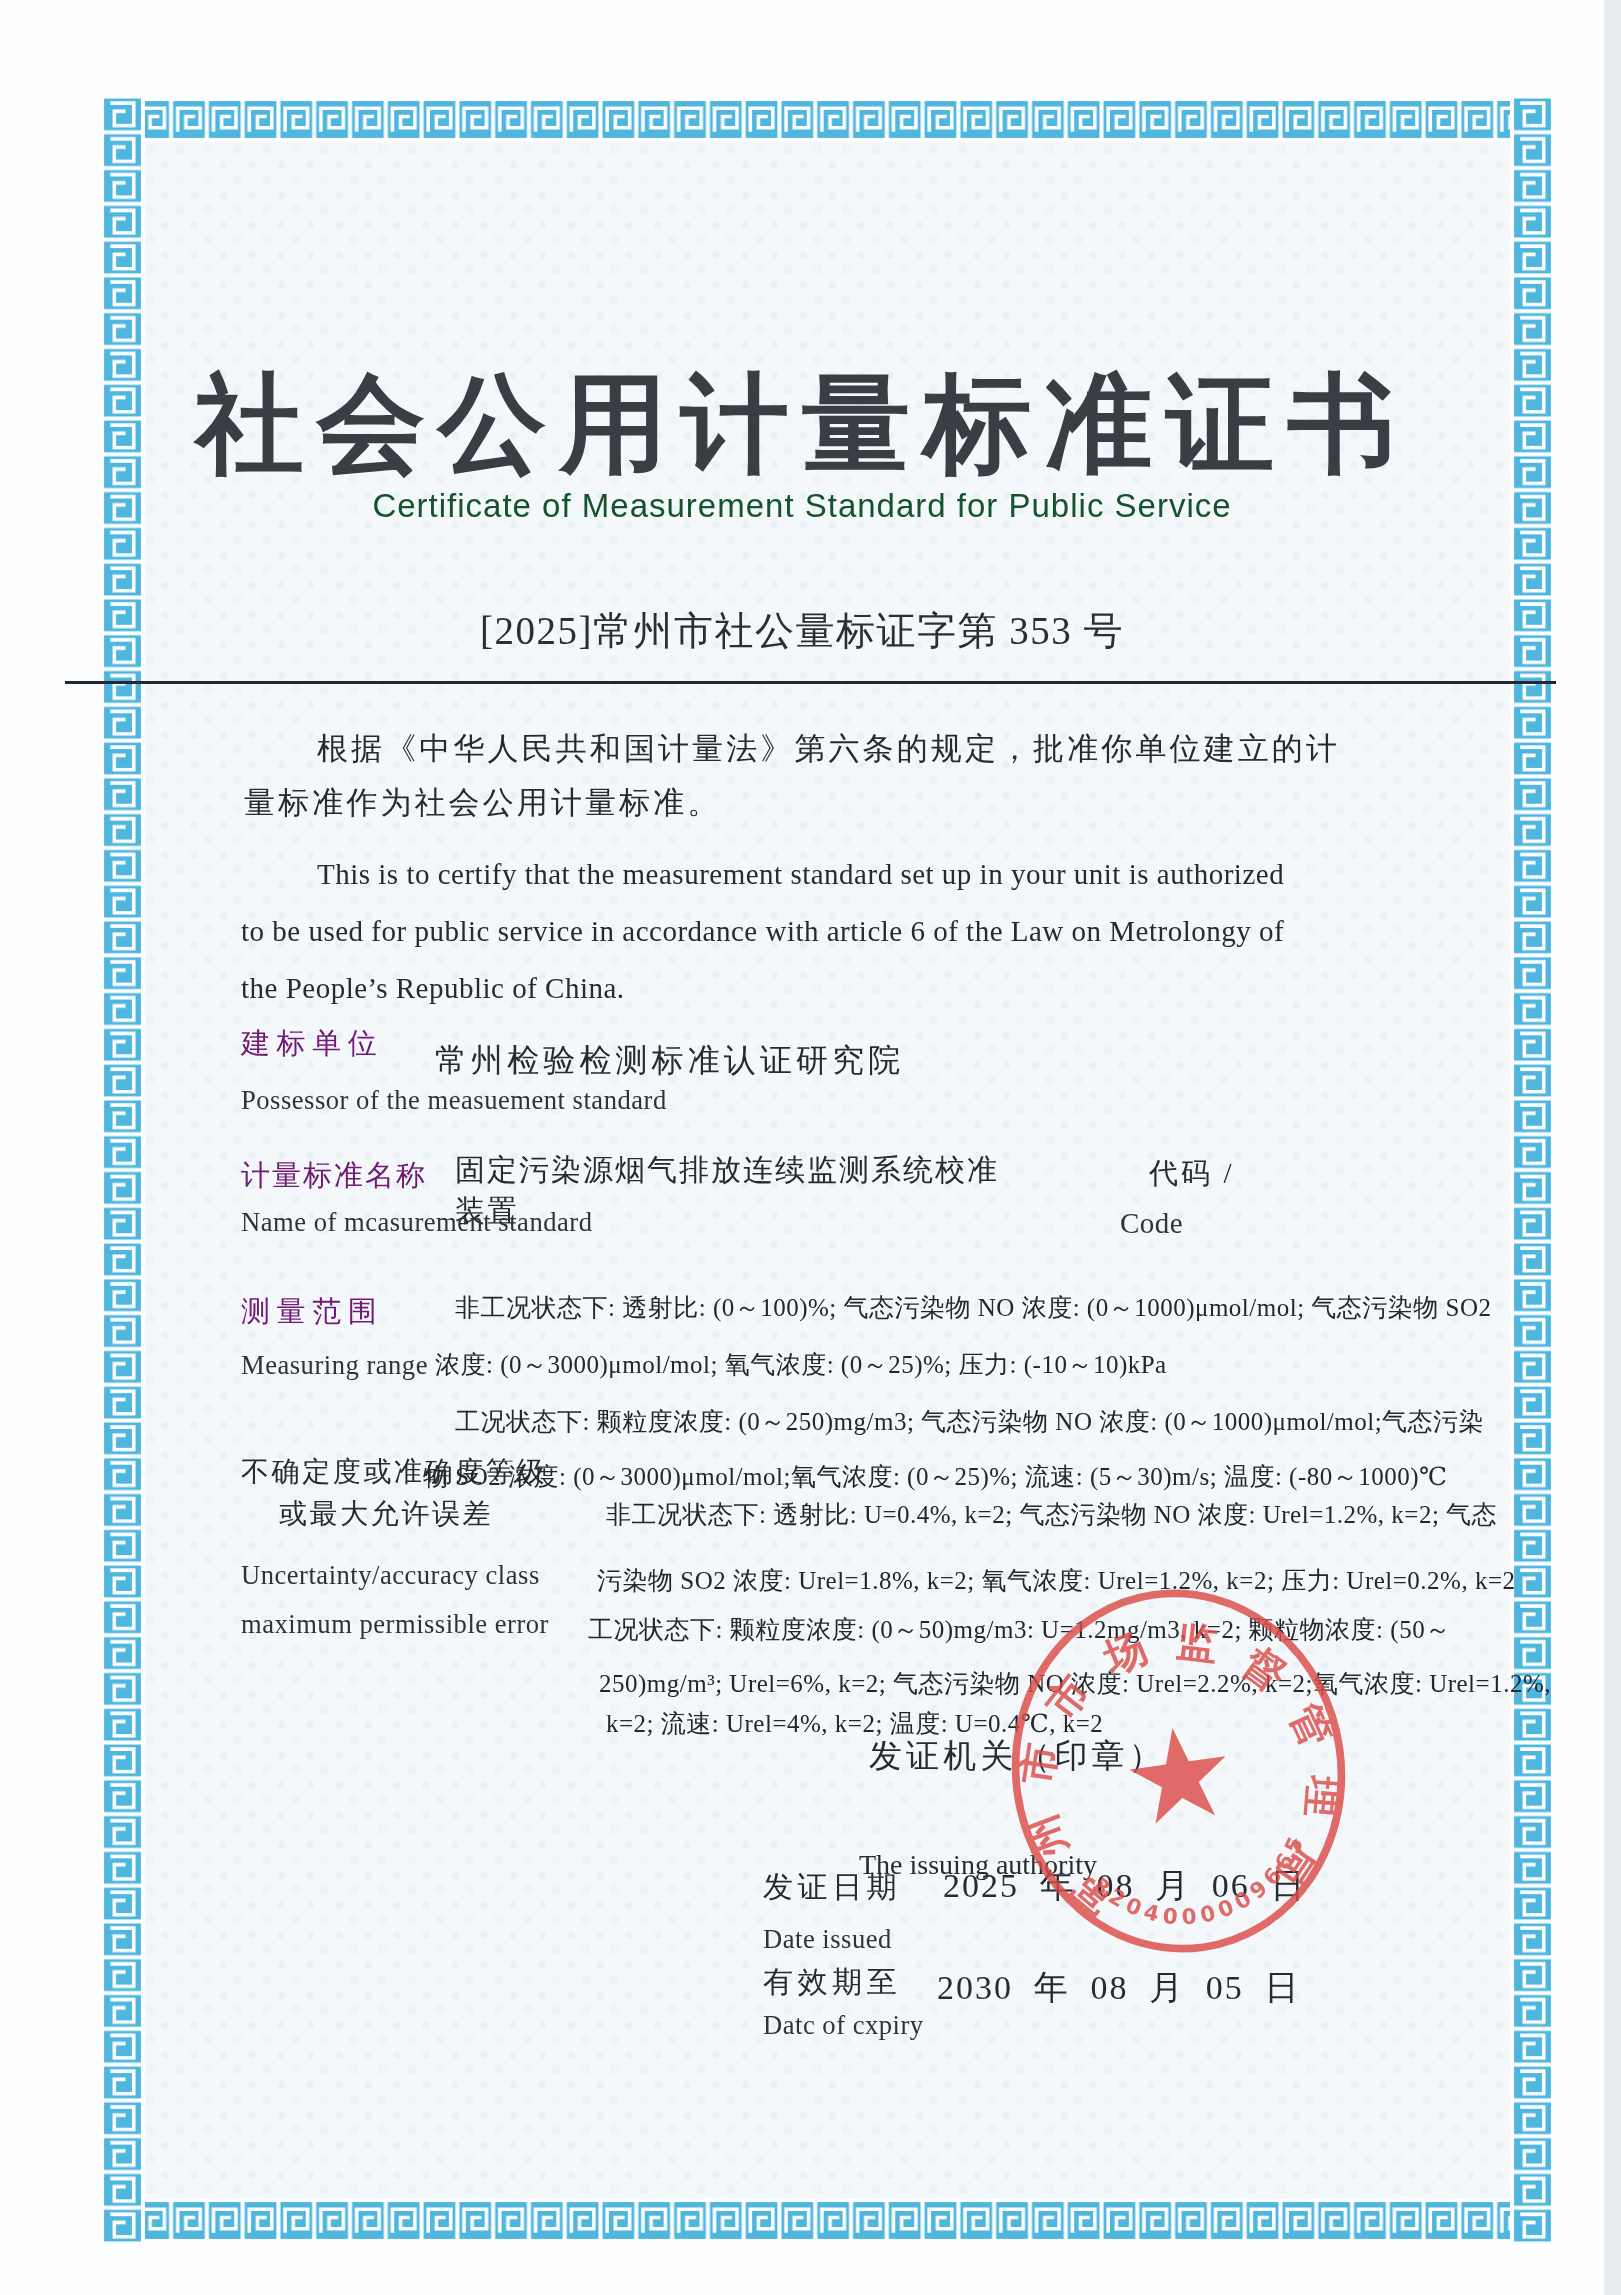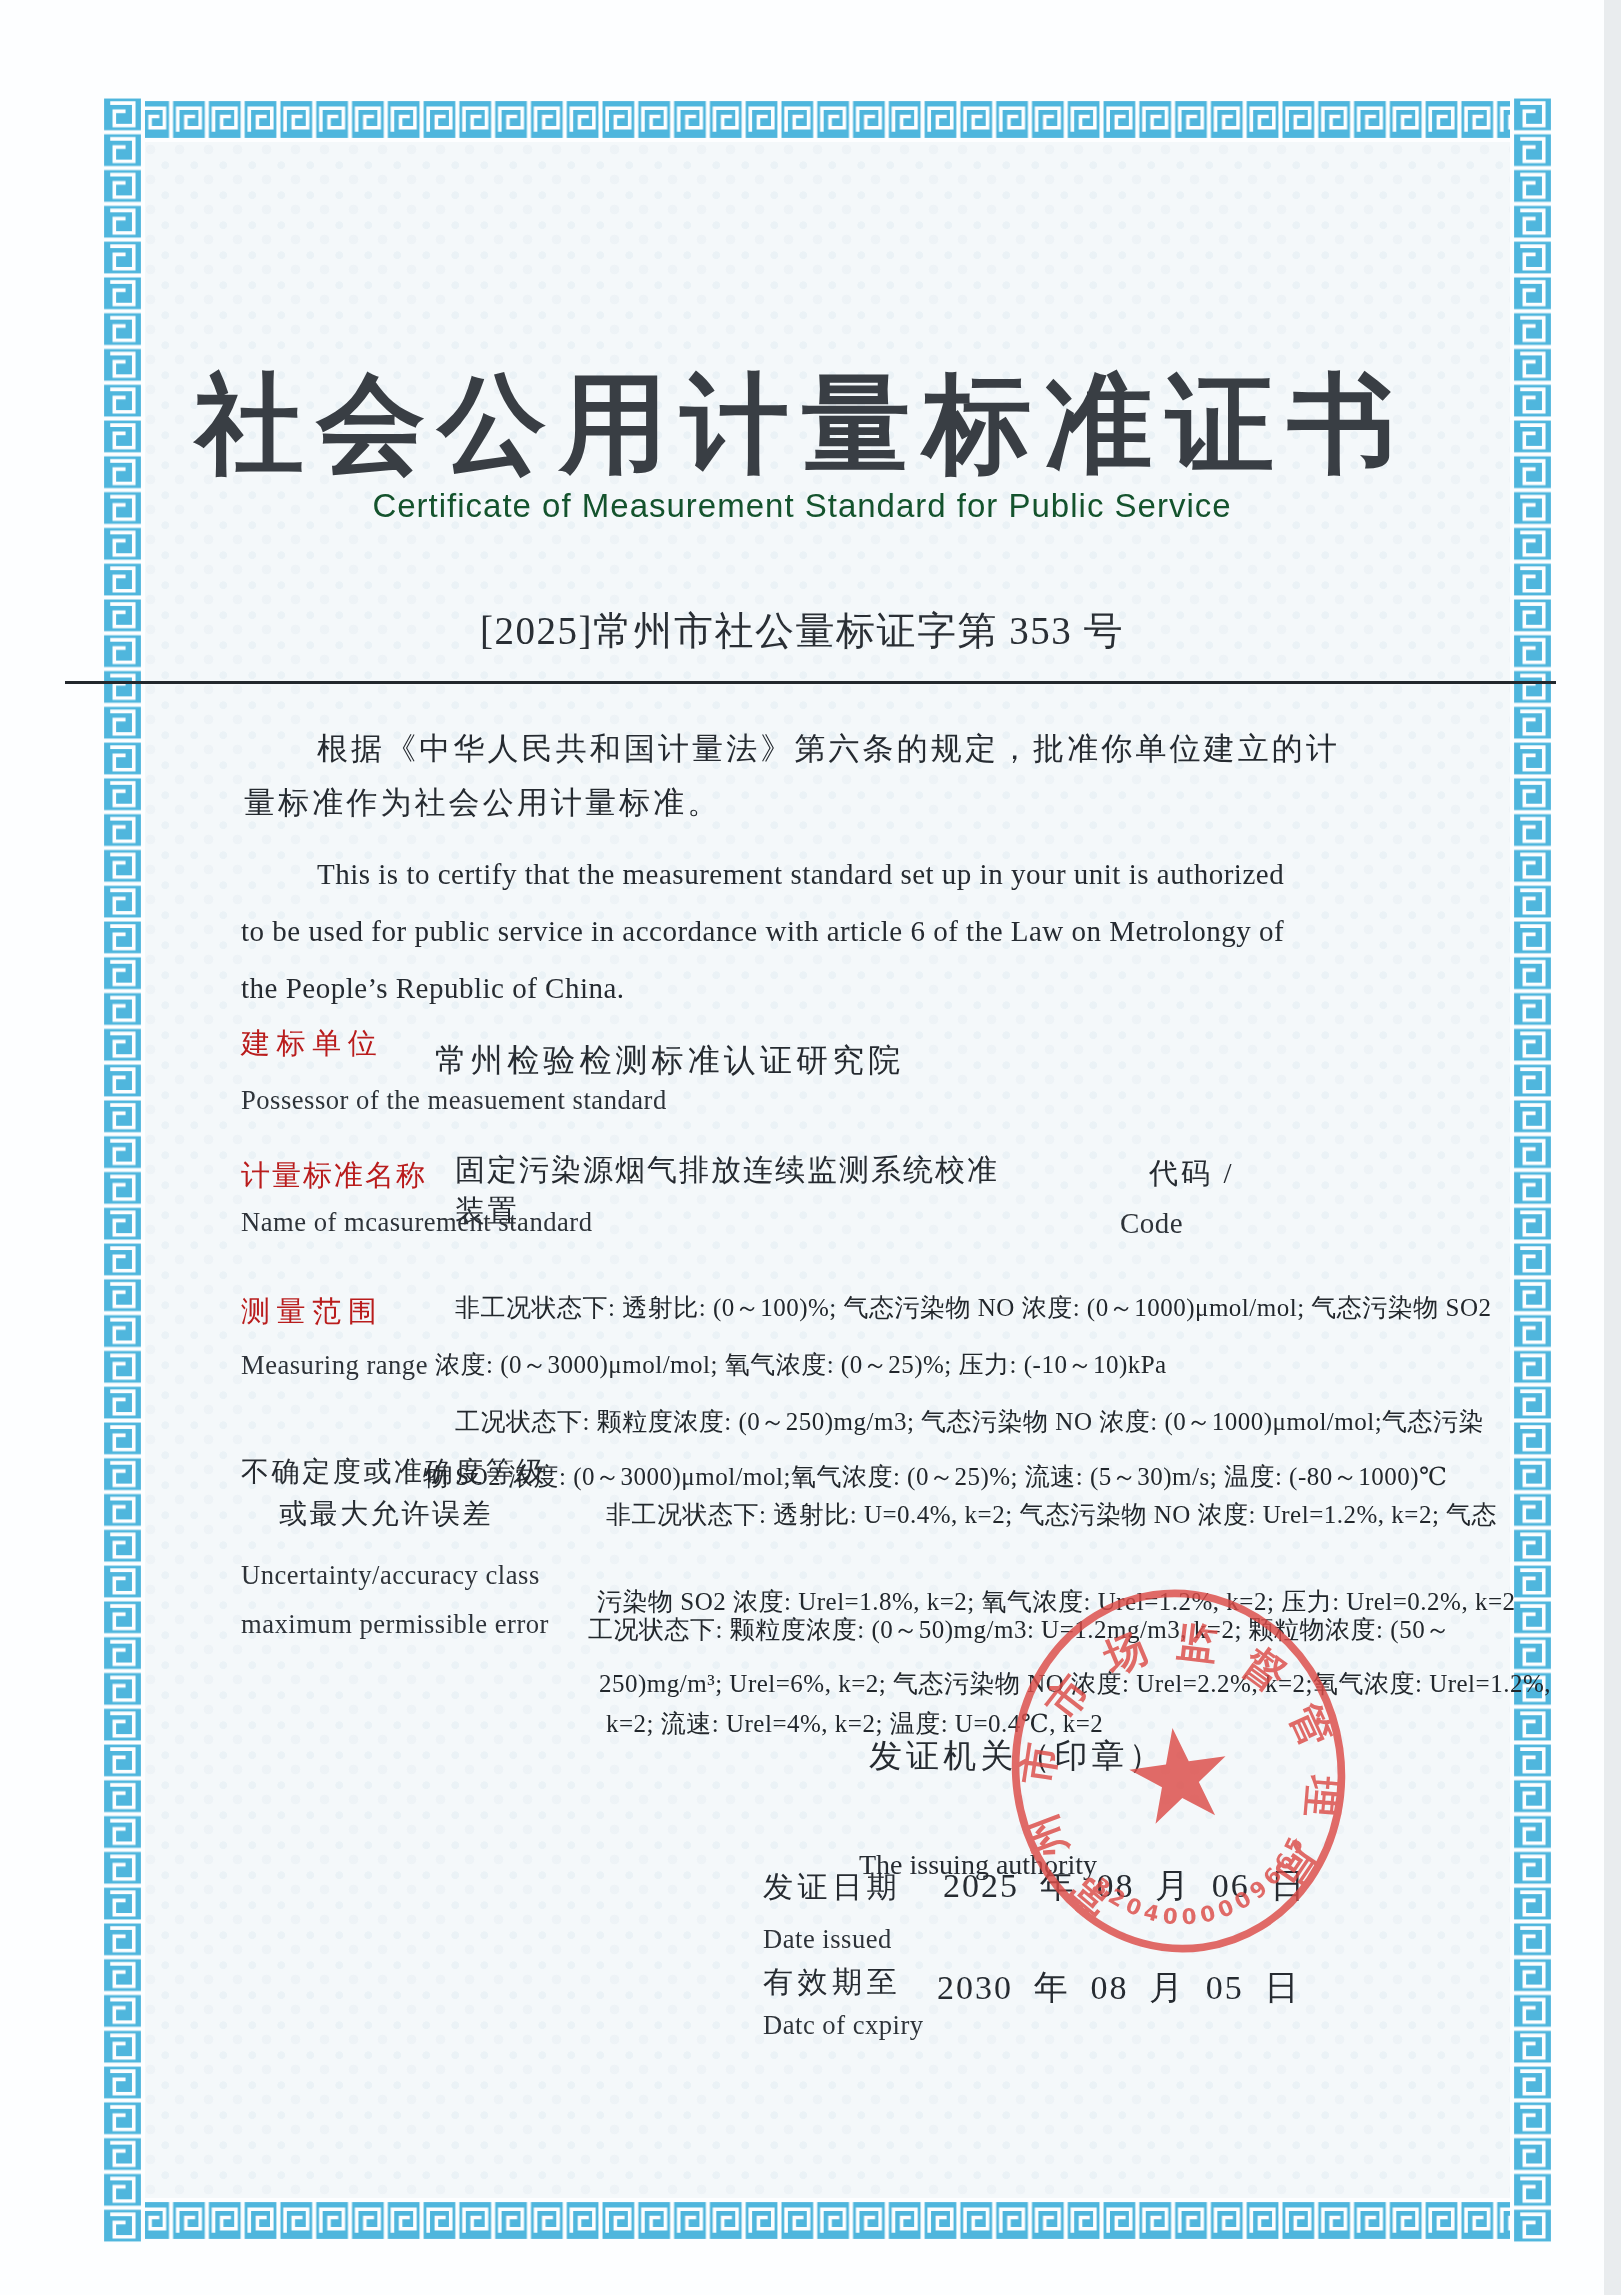--- a/index.html
+++ b/index.html
@@ -13,21 +13,21 @@
   .abs{position:absolute;white-space:nowrap;}
   .center{left:0;width:100%;text-align:center;}
   .title-cn{top:352px;font-size:108px;font-weight:bold;letter-spacing:13.3px;color:#393e44;
             font-family:"DejaVu Serif","Liberation Serif",serif;}
   .title-en{top:487px;font-size:33px;letter-spacing:1px;color:#14532d;
             font-family:"Liberation Sans","DejaVu Sans",sans-serif;}
   .cert-no{top:604px;font-size:39px;letter-spacing:1.5px;color:#2a2f35;}
   .rule{left:65px;top:681px;width:1491px;height:2.6px;background:#23282d;}
   .cn-body{font-size:31px;letter-spacing:3.1px;}
   .en-body{font-size:29px;letter-spacing:0.5px;}
-  .cn-label{font-size:29px;letter-spacing:6.6px;color:#b91c1c;}
+  .cn-label{font-size:29px;letter-spacing:6.6px;color:#701a75;}
   .en-label{font-size:26.6px;letter-spacing:0.5px;color:#2e3339;}
   .value-lg{font-size:32px;letter-spacing:4.1px;}
   .spec{font-size:25px;letter-spacing:0.5px;color:#22272c;}
   .date-cn{font-size:30px;letter-spacing:4.6px;}
   .date-val{font-size:34px;word-spacing:10.2px;letter-spacing:2px;}
   .authority-cn{font-size:33px;letter-spacing:4.1px;}
   .border-strip{position:absolute;}
   svg.stamp{position:absolute;overflow:visible;}
   .stamp-arc-char{font-size:80px;font-weight:bold;fill:#dc4b47;text-anchor:middle;
                   font-family:"Liberation Serif","DejaVu Serif",serif;}
@@ -92,21 +92,21 @@
   <div class="abs spec" style="left:455px;top:1291px;">非工况状态下: 透射比: (0～100)%; 气态污染物 NO 浓度: (0～1000)μmol/mol; 气态污染物 SO2</div>
   <div class="abs en-label" style="left:241px;top:1350px;">Measuring range</div>
   <div class="abs spec" style="left:435px;top:1348px;">浓度: (0～3000)μmol/mol; 氧气浓度: (0～25)%; 压力: (-10～10)kPa</div>
   <div class="abs spec" style="left:455px;top:1405px;">工况状态下: 颗粒度浓度: (0～250)mg/m3; 气态污染物 NO 浓度: (0～1000)μmol/mol;气态污染</div>
 
   <div class="abs" style="left:241px;top:1453px;font-size:28px;letter-spacing:2.6px;">不确定度或准确度等级</div>
   <div class="abs spec" style="left:423px;top:1460px;">物 SO2 浓度: (0～3000)μmol/mol;氧气浓度: (0～25)%; 流速: (5～30)m/s; 温度: (-80～1000)℃</div>
   <div class="abs" style="left:279px;top:1495px;font-size:28px;letter-spacing:2.6px;">或最大允许误差</div>
   <div class="abs spec" style="left:606px;top:1498px;">非工况状态下: 透射比: U=0.4%, k=2; 气态污染物 NO 浓度: Urel=1.2%, k=2; 气态</div>
   <div class="abs en-label" style="left:241px;top:1560px;">Uncertainty/accuracy class</div>
-  <div class="abs spec" style="left:597px;top:1564px;margin-top:21px;">污染物 SO2 浓度: Urel=1.8%, k=2; 氧气浓度: Urel=1.2%, k=2; 压力: Urel=0.2%, k=2</div>
+  <div class="abs spec" style="left:597px;top:1564px;">污染物 SO2 浓度: Urel=1.8%, k=2; 氧气浓度: Urel=1.2%, k=2; 压力: Urel=0.2%, k=2</div>
   <div class="abs en-label" style="left:241px;top:1609px;">maximum permissible error</div>
   <div class="abs spec" style="left:588px;top:1613px;">工况状态下: 颗粒度浓度: (0～50)mg/m3: U=1.2mg/m3, k=2; 颗粒物浓度: (50～</div>
   <div class="abs spec" style="left:599px;top:1667px;">250)mg/m³; Urel=6%, k=2; 气态污染物 NO 浓度: Urel=2.2%, k=2;氧气浓度: Urel=1.2%,</div>
   <div class="abs spec" style="left:606px;top:1707px;">k=2; 流速: Urel=4%, k=2; 温度: U=0.4℃, k=2</div>
 
   <div class="abs authority-cn" style="left:869px;top:1734px;">发证机关（印章）</div>
   <div class="abs" style="left:859px;top:1849px;font-size:28px;">The issuing authority</div>
 
   <div class="abs date-cn" style="left:763px;top:1867px;">发证日期</div>
   <div class="abs date-val" style="left:943px;top:1863px;">2025 年 08 月 06 日</div>

